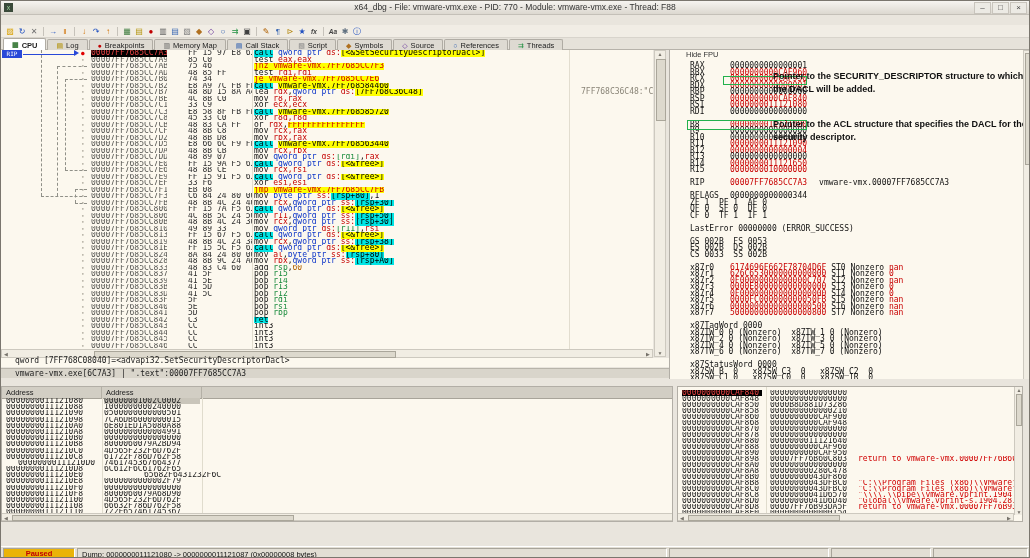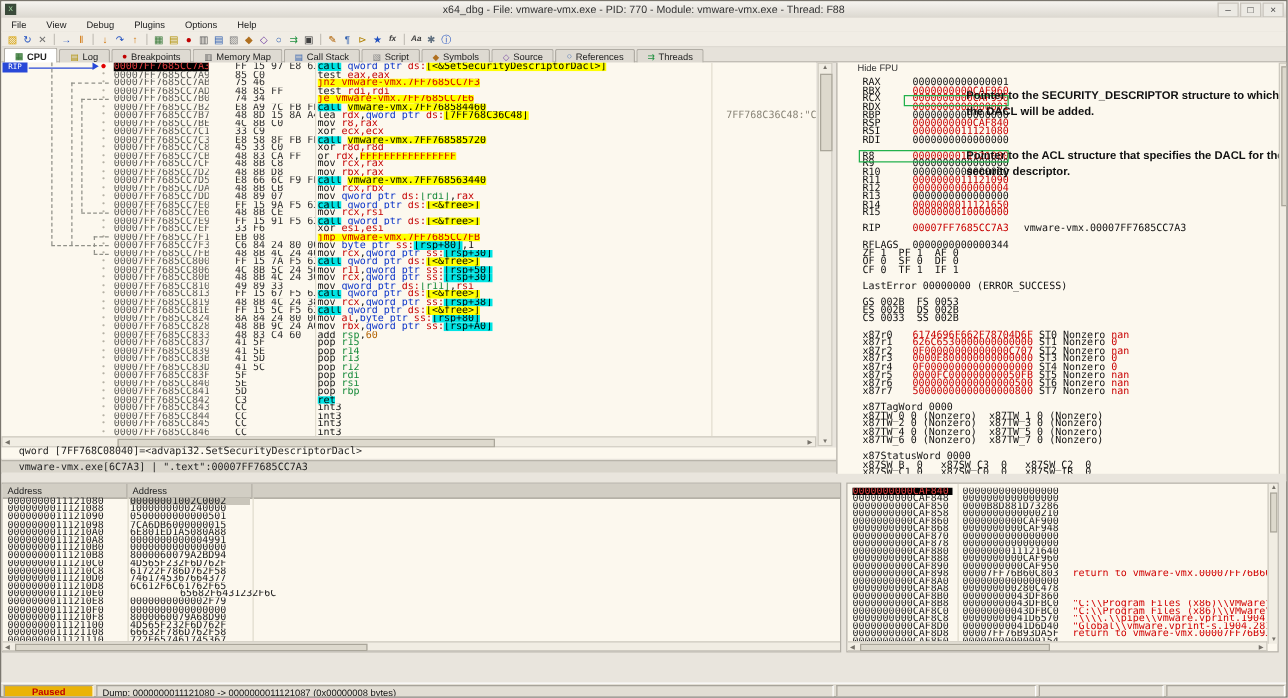--- a/index.html
+++ b/index.html
@@ -95,28 +95,20 @@
   <div class="titlebar">
     <div class="win-icon">x</div>
     <div class="title">x64_dbg - File: vmware-vmx.exe - PID: 770 - Module: vmware-vmx.exe - Thread: F88</div>
     <div class="caption-btns">
       <span class="cap">–</span>
       <span class="cap">□</span>
       <span class="cap">×</span>
     </div>
   </div>
 
-  <div class="menubar" id="menubar">
-      <span class="menu-item">File</span>
-      <span class="menu-item">View</span>
-      <span class="menu-item">Debug</span>
-      <span class="menu-item">Plugins</span>
-      <span class="menu-item">Options</span>
-      <span class="menu-item">Help</span>
-    </div>
   <div class="toolbar" id="toolbar">
       <span class="tool" style="color: rgb(216, 160, 0);">▨</span>
       <span class="tool" style="color: rgb(32, 80, 192);">↻</span>
       <span class="tool" style="color: rgb(112, 112, 112);">✕</span>
       <span class="tsep"></span>
       <span class="tool" style="color: rgb(32, 80, 192);">→</span>
       <span class="tool" style="color: rgb(208, 112, 0);">‖</span>
       <span class="tsep"></span>
       <span class="tool" style="color: rgb(208, 112, 0);">↓</span>
       <span class="tool" style="color: rgb(32, 80, 192);">↷</span>
@@ -344,21 +336,21 @@
         <div class="durow"><span class="ducell" style="left: 4px; width: 94px;">0000000011121080</span><span class="ducell sel-gray" style="left: 102px; width: 96px;">00000001002C0002</span></div>
         <div class="durow"><span class="ducell" style="left: 4px; width: 94px;">0000000011121088</span><span class="ducell" style="left: 102px; width: 96px;">1000000000240000</span></div>
         <div class="durow"><span class="ducell" style="left: 4px; width: 94px;">0000000011121090</span><span class="ducell" style="left: 102px; width: 96px;">0500000000000501</span></div>
         <div class="durow"><span class="ducell" style="left: 4px; width: 94px;">0000000011121098</span><span class="ducell" style="left: 102px; width: 96px;">7CA6DB6000000015</span></div>
         <div class="durow"><span class="ducell" style="left: 4px; width: 94px;">00000000111210A0</span><span class="ducell" style="left: 102px; width: 96px;">6E801ED1A5080A88</span></div>
         <div class="durow"><span class="ducell" style="left: 4px; width: 94px;">00000000111210A8</span><span class="ducell" style="left: 102px; width: 96px;">0000000000004991</span></div>
         <div class="durow"><span class="ducell" style="left: 4px; width: 94px;">00000000111210B0</span><span class="ducell" style="left: 102px; width: 96px;">0000000000000000</span></div>
         <div class="durow"><span class="ducell" style="left: 4px; width: 94px;">00000000111210B8</span><span class="ducell" style="left: 102px; width: 96px;">8000060079A2BD94</span></div>
         <div class="durow"><span class="ducell" style="left: 4px; width: 94px;">00000000111210C0</span><span class="ducell" style="left: 102px; width: 96px;">4D565F232F6D762F</span></div>
         <div class="durow"><span class="ducell" style="left: 4px; width: 94px;">00000000111210C8</span><span class="ducell" style="left: 102px; width: 96px;">61722F786D762F58</span></div>
-        <div class="durow"><span class="ducell" style="left: 4px; width: 94px;">00000000111210D0</span><span class="ducell" style="left: 102px; width: 96px;">7461745367664377</span></div>
+        <div class="durow"><span class="ducell" style="left: 16px; width: 94px;">00000000111210D0</span><span class="ducell" style="left: 102px; width: 96px;">7461745367664377</span></div>
         <div class="durow"><span class="ducell" style="left: 4px; width: 94px;">00000000111210D8</span><span class="ducell" style="left: 102px; width: 96px;">6C612F6C61762F65</span></div>
         <div class="durow"><span class="ducell" style="left: 4px; width: 94px;">00000000111210E0</span><span class="ducell" style="left: 102px; width: 96px; padding-left: 40px;">65682F6431232F6C</span></div>
         <div class="durow"><span class="ducell" style="left: 4px; width: 94px;">00000000111210E8</span><span class="ducell" style="left: 102px; width: 96px;">0000000000002F79</span></div>
         <div class="durow"><span class="ducell" style="left: 4px; width: 94px;">00000000111210F0</span><span class="ducell" style="left: 102px; width: 96px;">0000000000000000</span></div>
         <div class="durow"><span class="ducell" style="left: 4px; width: 94px;">00000000111210F8</span><span class="ducell" style="left: 102px; width: 96px;">8000060079A68D90</span></div>
         <div class="durow"><span class="ducell" style="left: 4px; width: 94px;">0000000011121100</span><span class="ducell" style="left: 102px; width: 96px;">4D565F232F6D762F</span></div>
         <div class="durow"><span class="ducell" style="left: 4px; width: 94px;">0000000011121108</span><span class="ducell" style="left: 102px; width: 96px;">66632F786D762F58</span></div>
         <div class="durow"><span class="ducell" style="left: 4px; width: 94px;">0000000011121110</span><span class="ducell" style="left: 102px; width: 96px;">722F657461745367</span></div>
       </div>
     <div class="sb" style="left:0;bottom:0;width:670px;height:8px;border-left:none;border-right:none">

